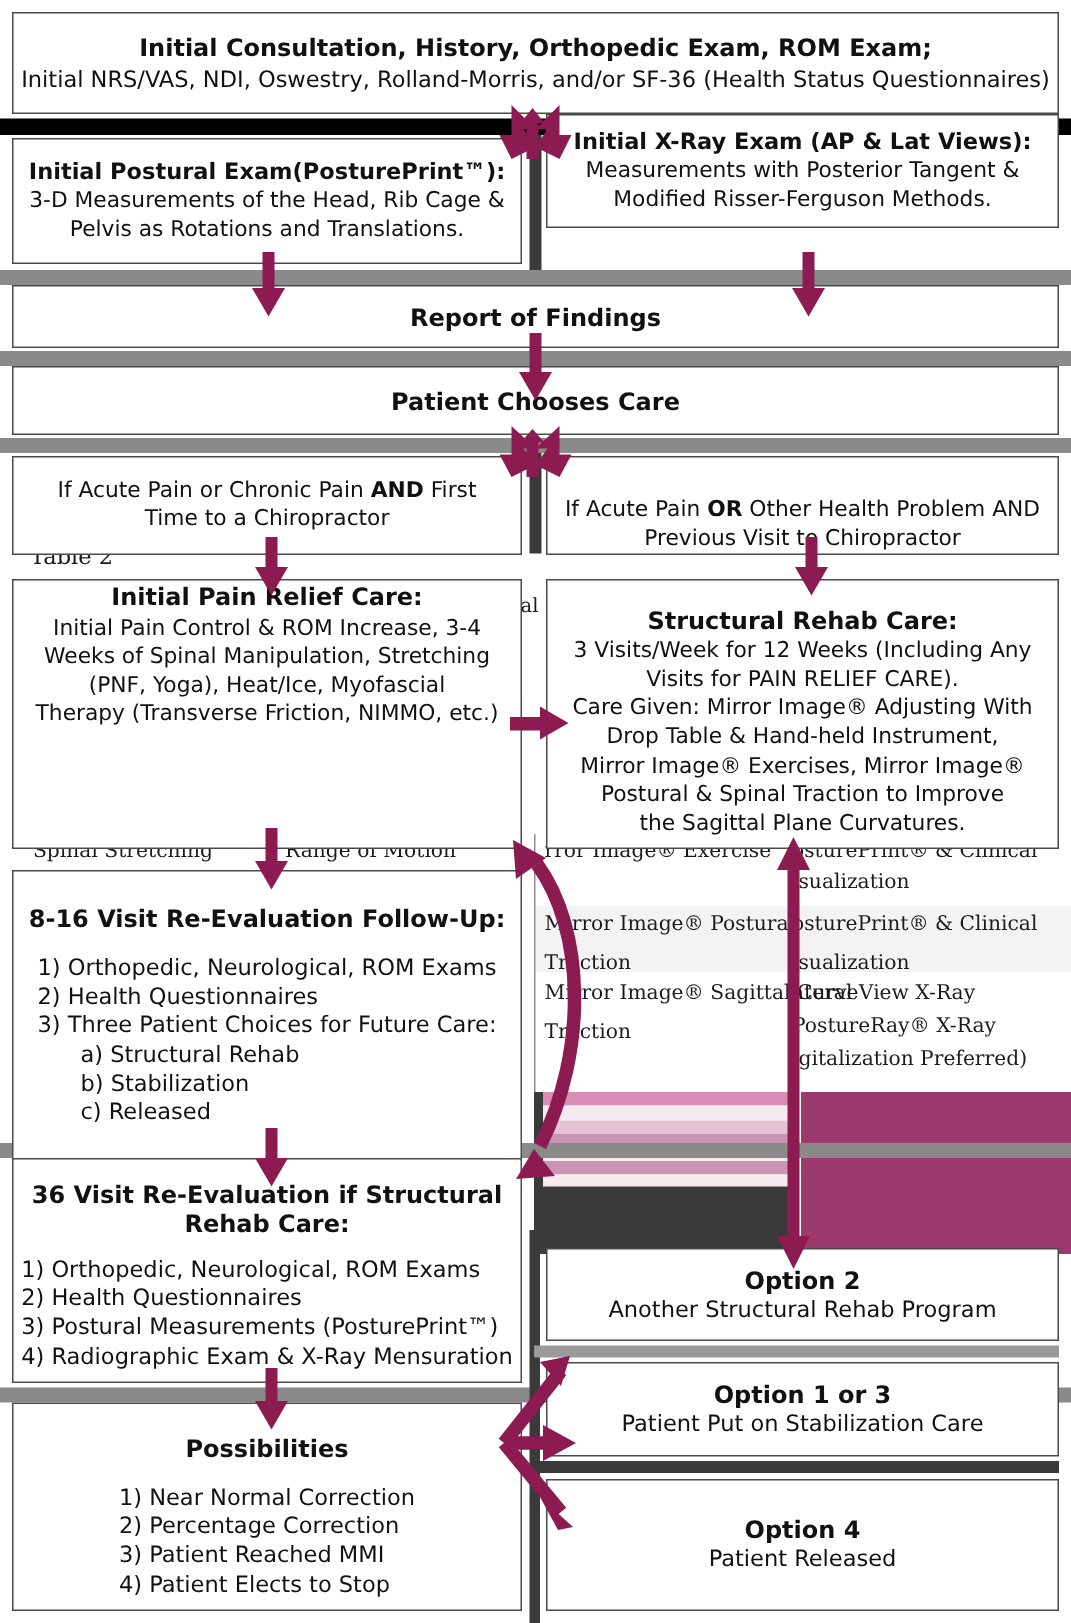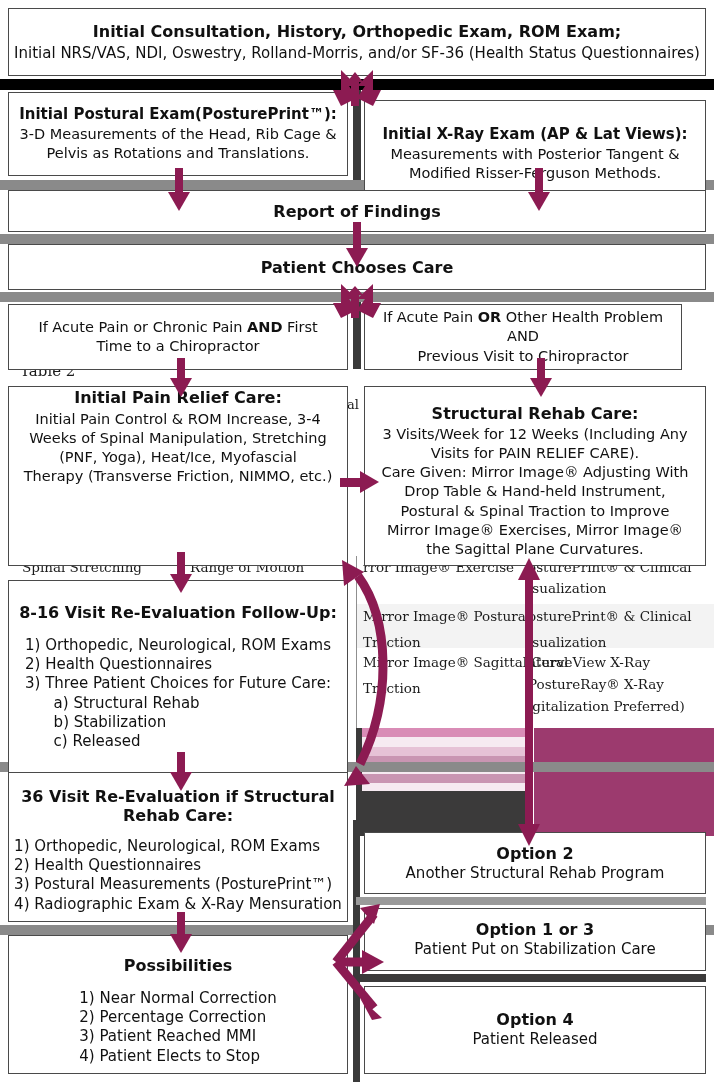--- a/index.html
+++ b/index.html
@@ -118,21 +118,21 @@
   </div>
 
   <div class="box lh14" style="left:8px;top:92px;width:340px;height:84px;">
     <div class="ttl t15">Initial Postural Exam(PosturePrint™):</div>
     <div class="sub t14 lines">
       <span class="ln">3-D Measurements of the Head, Rib Cage &amp;</span>
       <span class="ln">Pelvis as Rotations and Translations.</span>
     </div>
   </div>
 
-  <div class="box lh14" style="left:364px;top:100px;width:342px;height:108px;">
+  <div class="box lh14" style="left:364px;top:76px;width:342px;height:76px;">
     <div class="ttl t15">Initial X-Ray Exam (AP &amp; Lat Views):</div>
     <div class="sub t14 lines">
       <span class="ln">Measurements with Posterior Tangent &amp;</span>
       <span class="ln">Modified Risser-Ferguson Methods.</span>
     </div>
   </div>
 
   <div class="box" style="left:8px;top:190px;width:698px;height:42px;">
     <div class="ttl t16">Report of Findings</div>
   </div>
@@ -141,21 +141,21 @@
     <div class="ttl t16">Patient Chooses Care</div>
   </div>
 
   <div class="box lh14" style="left:8px;top:304px;width:340px;height:66px;">
     <div class="sub t14 lines">
       <span class="ln"><span>If Acute Pain or Chronic Pain </span><b>AND</b><span> First</span></span>
       <span class="ln">Time to a Chiropractor</span>
     </div>
   </div>
 
-  <div class="box lh14" style="left:364px;top:304px;width:318px;height:66px;">
+  <div class="box lh14" style="left:364px;top:304px;width:342px;height:66px;justify-content:flex-end;">
     <div class="sub t14 lines">
       <span class="ln"><span>If Acute Pain </span><b>OR</b><span> Other Health Problem AND</span></span>
       <span class="ln">Previous Visit to Chiropractor</span>
     </div>
   </div>
 
   <div class="box lh14" style="left:8px;top:386px;width:340px;height:180px;justify-content:flex-start;">
     <div class="ttl t16">Initial Pain Relief Care:</div>
     <div class="sub t14 lines" style="margin-top:2px;">
       <span class="ln">Initial Pain Control &amp; ROM Increase, 3-4</span>
@@ -165,22 +165,22 @@
     </div>
   </div>
 
   <div class="box lh14" style="left:364px;top:386px;width:342px;height:180px;justify-content:center;padding-top:10px;">
     <div class="ttl t16">Structural Rehab Care:</div>
     <div class="sub t14 lines" style="margin-top:1px;">
       <span class="ln">3 Visits/Week for 12 Weeks (Including Any</span>
       <span class="ln">Visits for PAIN RELIEF CARE).</span>
       <span class="ln">Care Given: Mirror Image® Adjusting With</span>
       <span class="ln">Drop Table &amp; Hand-held Instrument,</span>
+      <span class="ln">Mirror Image® Exercises, Mirror Image®</span>
       <span class="ln">Postural &amp; Spinal Traction to Improve</span>
-      <span class="ln">Mirror Image® Exercises, Mirror Image®</span>
       <span class="ln">the Sagittal Plane Curvatures.</span>
     </div>
   </div>
 
   <div class="box" style="left:8px;top:580px;width:340px;height:233px;justify-content:flex-start;padding-top:22px;">
     <div class="ttl t16">8-16 Visit Re-Evaluation Follow-Up:</div>
     <div class="sub t15 lh13 left-list" style="margin-top:14px;">
       <span class="ln">1) Orthopedic, Neurological, ROM Exams</span>
       <span class="ln">2) Health Questionnaires</span>
       <span class="ln">3) Three Patient Choices for Future Care:</span>

